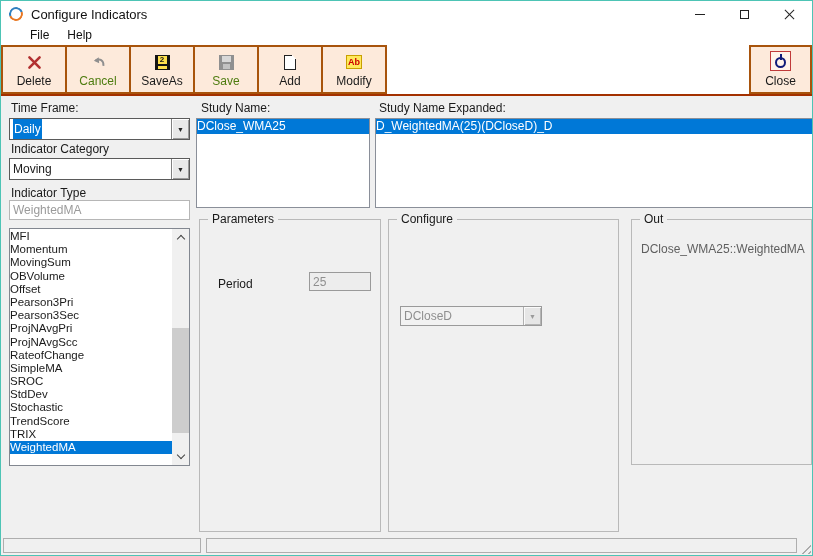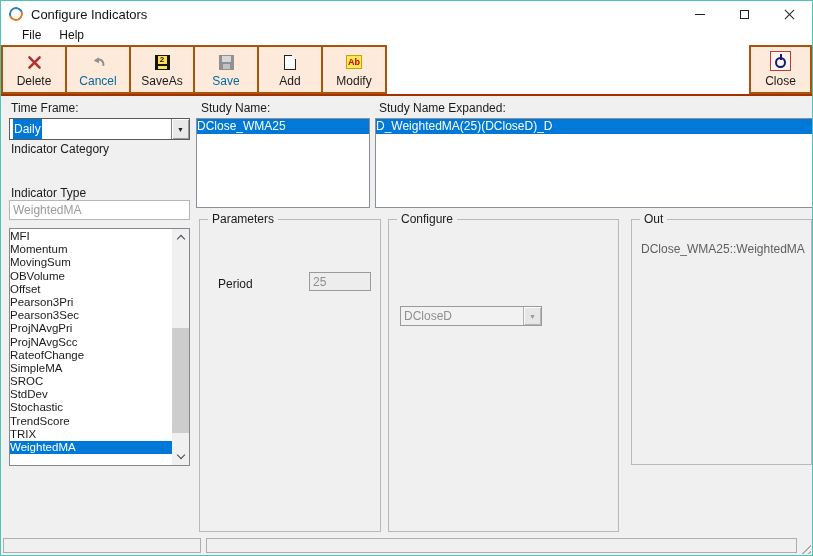--- a/index.html
+++ b/index.html
@@ -15,28 +15,28 @@
     border:2.5px solid #2f7fbf; border-right-color:#e87722; border-bottom-color:#e87722; transform:rotate(25deg); }
   .title-text { font-size:13px; color:#111; }
   .caption-btns { position:absolute; right:0; top:0; height:26px; display:flex; }
   .cap-btn { width:45px; height:26px; display:flex; align-items:center; justify-content:center; background:#fff; }
   .glyph-min { width:10px; height:1px; background:#222; }
   .glyph-max { width:9px; height:9px; border:1px solid #222; }
   .glyph-close { position:relative; width:11px; height:11px; }
   .glyph-close:before, .glyph-close:after { content:""; position:absolute; left:-1px; top:5px; width:13px; height:1px; background:#222; }
   .glyph-close:before { transform:rotate(45deg); } .glyph-close:after { transform:rotate(-45deg); }
   
-  .menubar { position:absolute; left:0; top:26px; right:0; height:18px; background:#fff; display:flex; padding-left:12px; }
+  .menubar { position:absolute; left:0; top:26px; right:0; height:18px; background:#fff; display:flex; padding-left:20px; }
   .menu-item { padding:1px 9px 0 9px; font-size:12px; color:#111; }
   
   .toolbar { position:absolute; left:0; top:44px; right:0; height:51px; background:#fff; border-bottom:2px solid #a33000; }
   .tb-btn { position:absolute; top:0; width:66px; height:49px; background:#fdeadb; border:2px solid #a8540c;
     display:flex; flex-direction:column; align-items:center; justify-content:space-between; padding:5px 0 4px 0; }
   .tb-label { font-size:12px; color:#1a1a1a; }
-  .tb-btn.disabled .tb-label { color:#0369a1; }
+  .tb-btn.disabled .tb-label { color:#4d7c0f; }
   .tb-close { position:absolute; top:0; right:0; width:63px; height:49px; background:#fdeadb; border:2px solid #a8540c;
     display:flex; flex-direction:column; align-items:center; justify-content:space-between; padding:4px 0 4px 0; }
   
   .ic { height:20px; display:flex; align-items:center; justify-content:center; }
   .ic-saveas { width:15px; height:15px; background:#141414; position:relative; }
   .ic-saveas .f2 { position:absolute; left:3px; top:1px; width:9px; height:8px; background:#ffe14d; color:#141414;
     font-size:8px; font-weight:bold; text-align:center; line-height:8px; }
   .ic-saveas .fb { position:absolute; left:3px; bottom:1px; width:9px; height:3px; background:#ffe14d; }
   .ic-save { width:15px; height:15px; background:#909090; position:relative; }
   .ic-save .f1 { position:absolute; left:3px; top:1px; width:9px; height:6px; background:#d8d8d8; }
@@ -188,20 +188,24 @@
     </div>
   </div>
 
   <div class="lbl" id="lbl-timeframe">Time Frame:</div>
   <div class="combo" id="combo-timeframe">
     <span class="val"><span class="sel-hl">Daily</span></span>
     <span class="cbtn">▼</span>
   </div>
 
   <div class="lbl" id="lbl-category">Indicator Category</div>
+  <div class="combo" id="combo-category">
+    <span class="val">Moving</span>
+    <span class="cbtn">▼</span>
+  </div>
 
   <div class="lbl" id="lbl-type">Indicator Type</div>
   <div class="txtfield" id="txt-type">WeightedMA</div>
 
   <div id="indicator-list">
     <div class="lb-items">
         <div class="lb-item">MFI</div>
         <div class="lb-item">Momentum</div>
         <div class="lb-item">MovingSum</div>
         <div class="lb-item">OBVolume</div>

